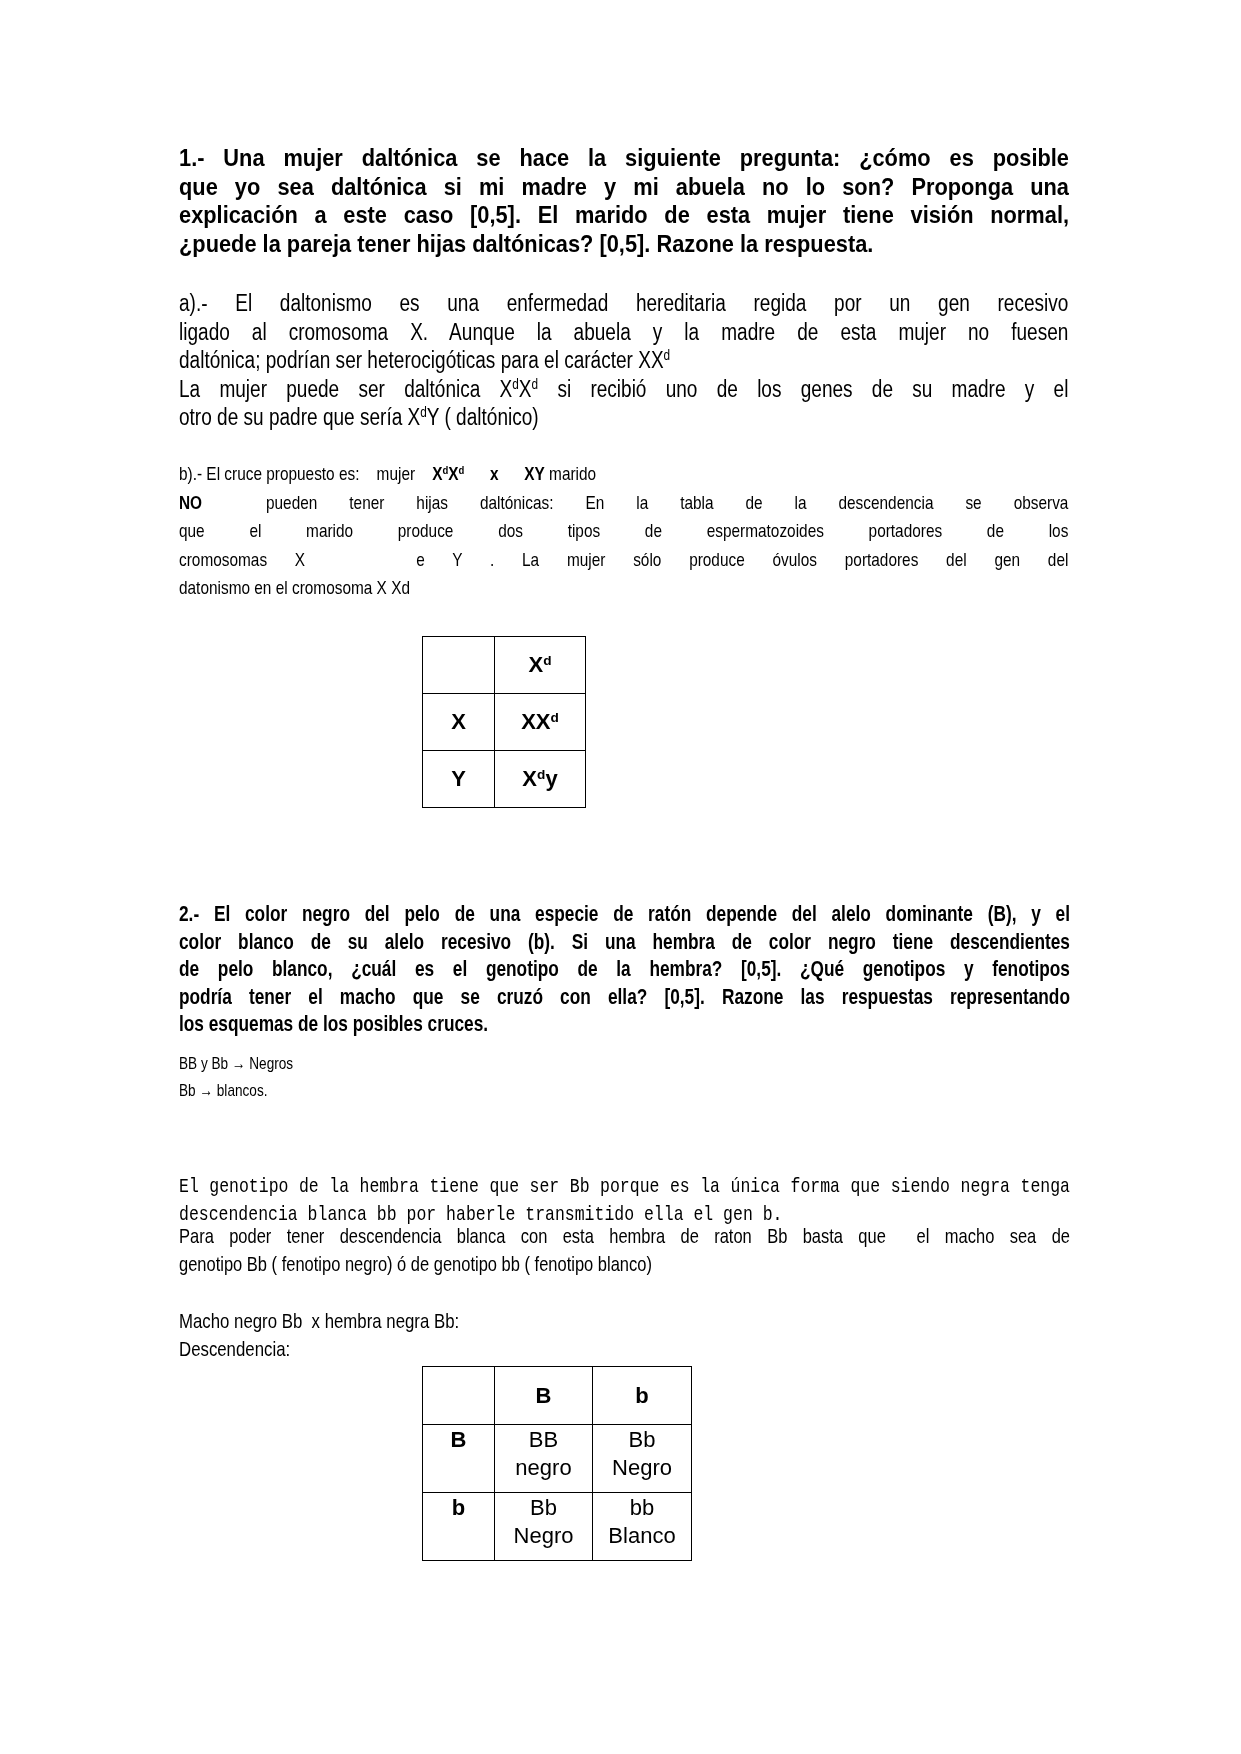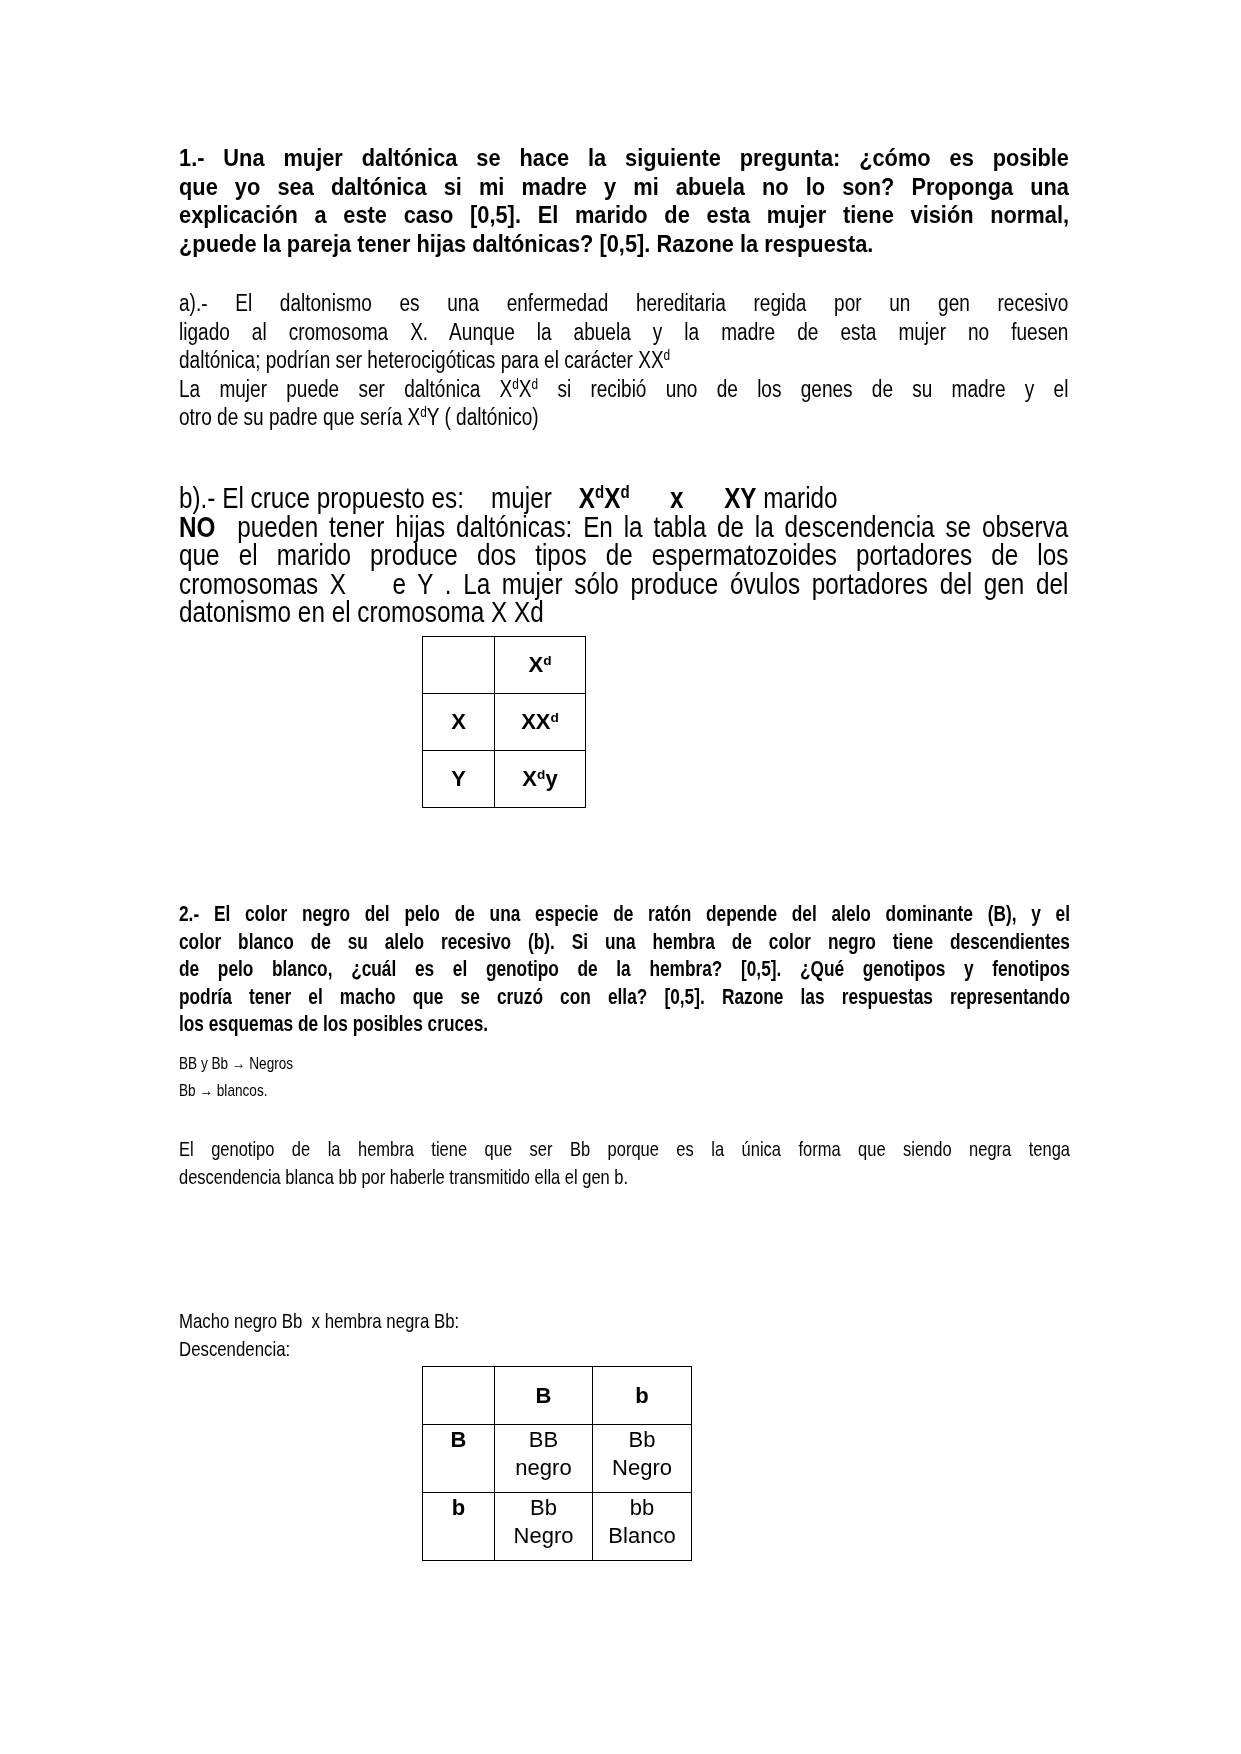--- a/index.html
+++ b/index.html
@@ -16,21 +16,21 @@
   #q1 .line { text-align: justify; text-align-last: justify; }
   #q1 .last { text-align-last: left; }
 
   
   #ansA { top: 289px; font-size: 23.5px; line-height: 28.6px; }
   #ansA .inner { width: 1098px; transform: scaleX(0.81); transform-origin: 0 0; }
   #ansA .line { text-align: justify; text-align-last: justify; }
   #ansA .last { text-align-last: left; }
 
   
-  #ansB { top: 484px; font-size: 30px; line-height: 28.6px; }
+  #ansB { top: 460px; font-size: 19px; line-height: 28.6px; }
   #ansB .inner { width: 1098px; transform: scaleX(0.81); transform-origin: 0 0; }
   #ansB .line { text-align: justify; text-align-last: justify; }
   #ansB .last { text-align-last: left; }
 
   table.punnett { position: absolute; border-collapse: collapse; font-family: "Liberation Sans", sans-serif; }
   table.punnett td { border: 1.5px solid #000; text-align: center; padding: 8px; }
   #t1 { left: 422px; top: 636px; font-size: 22px; font-weight: bold; }
   #t1 td.c0 { width: 55px; height: 40px; }
   #t1 td.c1 { width: 74px; height: 40px; }
 
@@ -38,21 +38,21 @@
   #res1 .inner { width: 700px; transform: scaleX(0.82); transform-origin: 0 0; }
 
   #q2 { top: 900px; font-size: 22px; line-height: 27.6px; font-weight: bold; }
   #q2 .inner { width: 1135px; transform: scaleX(0.785); transform-origin: 0 0; }
   #q2 .line { text-align: justify; text-align-last: justify; }
   #q2 .last { text-align-last: left; }
 
   #genos { top: 1050px; font-size: 17px; line-height: 27px; }
   #genos .inner { width: 500px; transform: scaleX(0.8); transform-origin: 0 0; }
 
-  #hembra { top: 1135px; font-size: 21px; line-height: 27.5px; }
+  #hembra { top: 1173px; font-size: 21px; line-height: 27.5px; font-family: Liberation Mono, monospace; }
   #hembra .inner { width: 1135px; transform: scaleX(0.785); transform-origin: 0 0; }
   #hembra .line { text-align: justify; text-align-last: justify; }
   #hembra .last { text-align-last: left; }
 
   #macho { top: 1222px; font-size: 21px; line-height: 27.5px; }
   #macho .inner { width: 1135px; transform: scaleX(0.785); transform-origin: 0 0; }
   #macho .line { text-align: justify; text-align-last: justify; }
   #macho .last { text-align-last: left; }
 
   #cross1 { top: 1307px; font-size: 21px; line-height: 27.5px; }
@@ -138,20 +138,26 @@
     </div>
   </div>
 
   <div class="blk" id="hembra">
     <div class="inner">
       <span class="line">El genotipo de la hembra tiene que ser Bb porque es la única forma que siendo negra tenga</span>
       <span class="line last">descendencia blanca bb por haberle transmitido ella el gen b.</span>
     </div>
   </div>
 
+  <div class="blk" id="macho">
+    <div class="inner">
+      <span class="line" style="white-space: pre;">Para poder tener descendencia blanca con esta hembra de raton Bb basta que  el macho sea de</span>
+      <span class="line last">genotipo Bb ( fenotipo negro) ó de genotipo bb ( fenotipo blanco)</span>
+    </div>
+  </div>
 
   <div class="blk" id="cross1">
     <div class="inner">
       <span class="line" style="white-space: pre;">Macho negro Bb  x hembra negra Bb:</span>
       <span class="line">Descendencia:</span>
     </div>
   </div>
 
   <table class="punnett" id="t2">
     <tbody>

